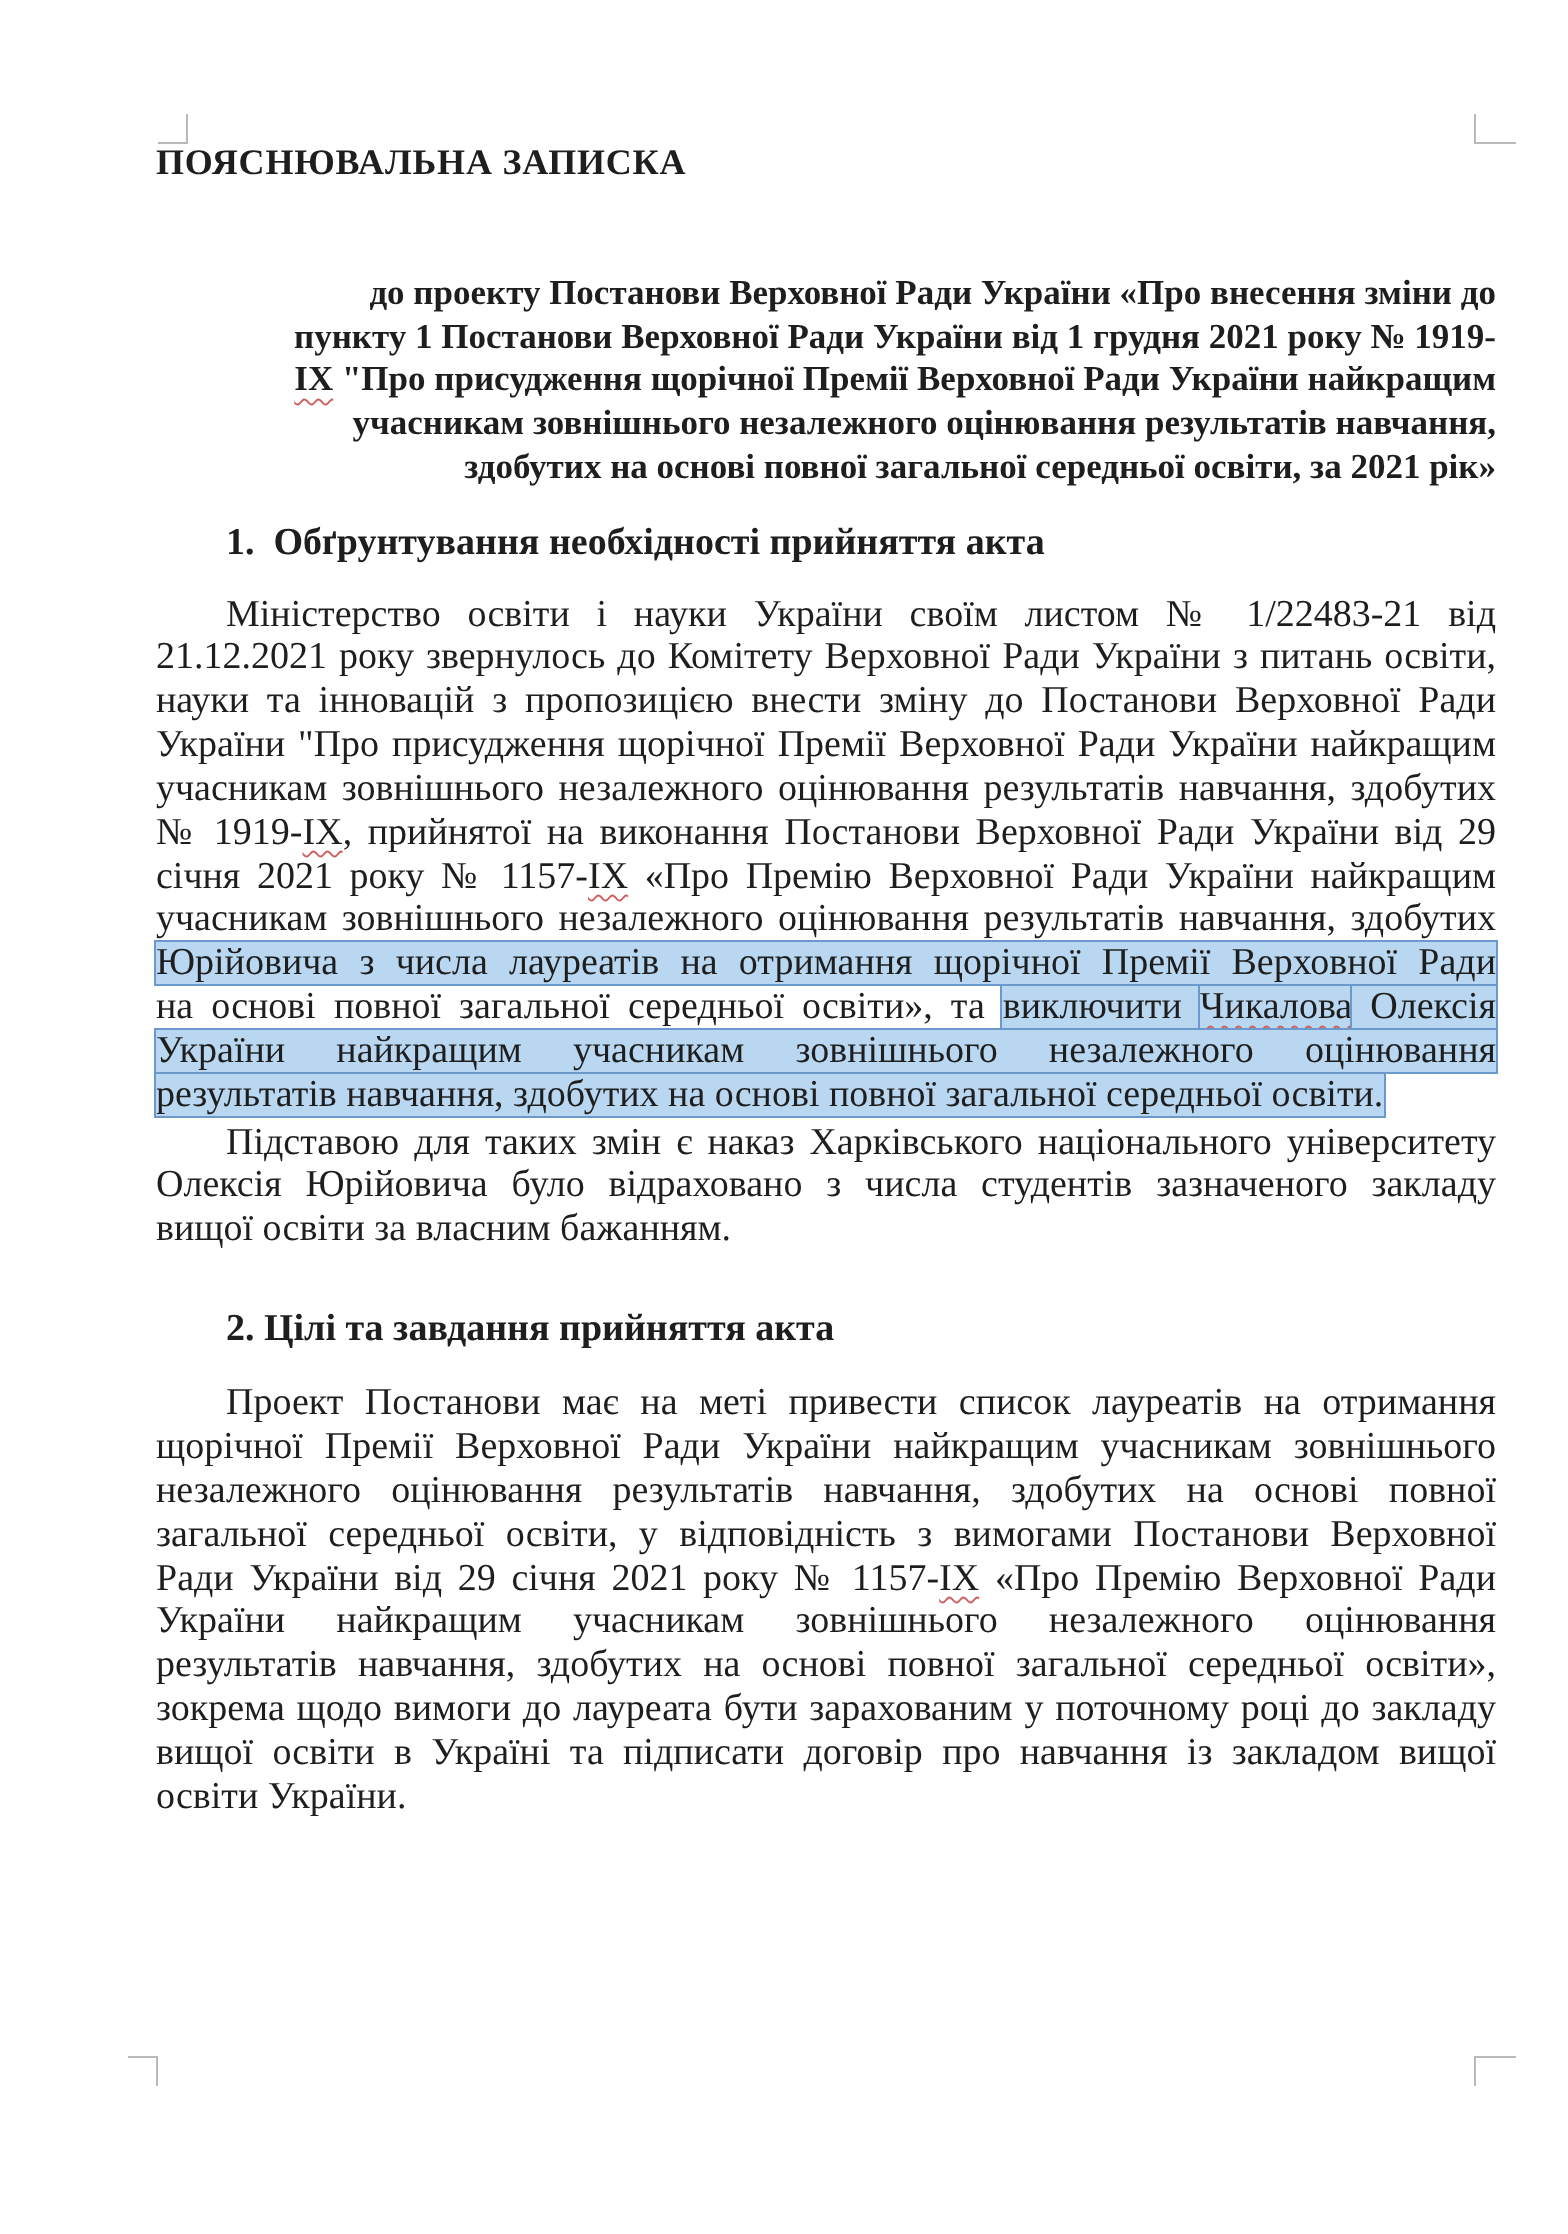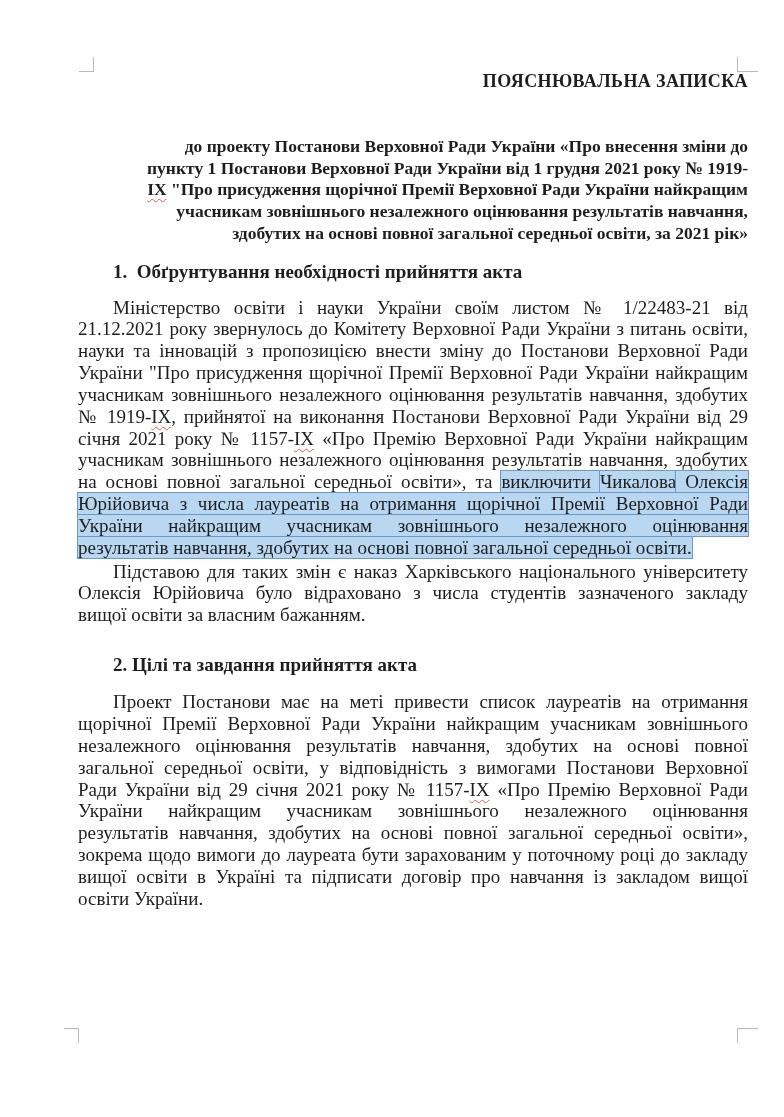--- a/index.html
+++ b/index.html
@@ -13,21 +13,21 @@
     color: var(--ink, #1e1e1e);
   }
   .content {
     position: absolute;
     left: 78px;
     top: 0;
     width: 670px;
   }
   .title {
     margin-top: 70px;
-    text-align: right;
+    text-align: left;
     font-weight: bold;
     font-size: 18px;
     line-height: 22px;
     letter-spacing: 0.4px;
   }
   .subtitle {
     margin-top: 44px;
     font-weight: bold;
     font-size: 17.5px;
     line-height: 21.7px;
@@ -95,22 +95,22 @@
         <div class="h1">1.  Обґрунтування необхідності прийняття акта</div>
         <div class="para">
           <div class="line just indent"><span>Міністерство освіти і науки України своїм листом № 1/22483-21 від</span></div>
           <div class="line just"><span>21.12.2021 року звернулось до Комітету Верховної Ради України з питань освіти,</span></div>
           <div class="line just"><span>науки та інновацій з пропозицією внести зміну до Постанови Верховної Ради</span></div>
           <div class="line just"><span>України "Про присудження щорічної Премії Верховної Ради України найкращим</span></div>
           <div class="line just"><span>учасникам зовнішнього незалежного оцінювання результатів навчання, здобутих</span></div>
           <div class="line just"><span>№ 1919-</span><span class="sq">ІХ</span><span>, прийнятої на виконання Постанови Верховної Ради України від 29</span></div>
           <div class="line just"><span>січня 2021 року № 1157-</span><span class="sq">ІХ</span><span> «Про Премію Верховної Ради України найкращим</span></div>
           <div class="line just"><span>учасникам зовнішнього незалежного оцінювання результатів навчання, здобутих</span></div>
+          <div class="line just"><span class="hl">Юрійовича з числа лауреатів на отримання щорічної Премії Верховної Ради</span></div>
           <div class="line just"><span>на основі повної загальної середньої освіти», та </span><span class="hl">виключити </span><span class="hl sq">Чикалова</span><span class="hl"> Олексія</span></div>
-          <div class="line just"><span class="hl">Юрійовича з числа лауреатів на отримання щорічної Премії Верховної Ради</span></div>
           <div class="line just"><span class="hl">України найкращим учасникам зовнішнього незалежного оцінювання</span></div>
           <div class="line last"><span class="hl">результатів навчання, здобутих на основі повної загальної середньої освіти.</span></div>
         </div>
         <div class="para">
           <div class="line just indent"><span>Підставою для таких змін є наказ Харківського національного університету</span></div>
           <div class="line just"><span>Олексія Юрійовича було відраховано з числа студентів зазначеного закладу</span></div>
           <div class="line last"><span>вищої освіти за власним бажанням.</span></div>
         </div>
         <div class="h1">2. Цілі та завдання прийняття акта</div>
         <div class="para">

